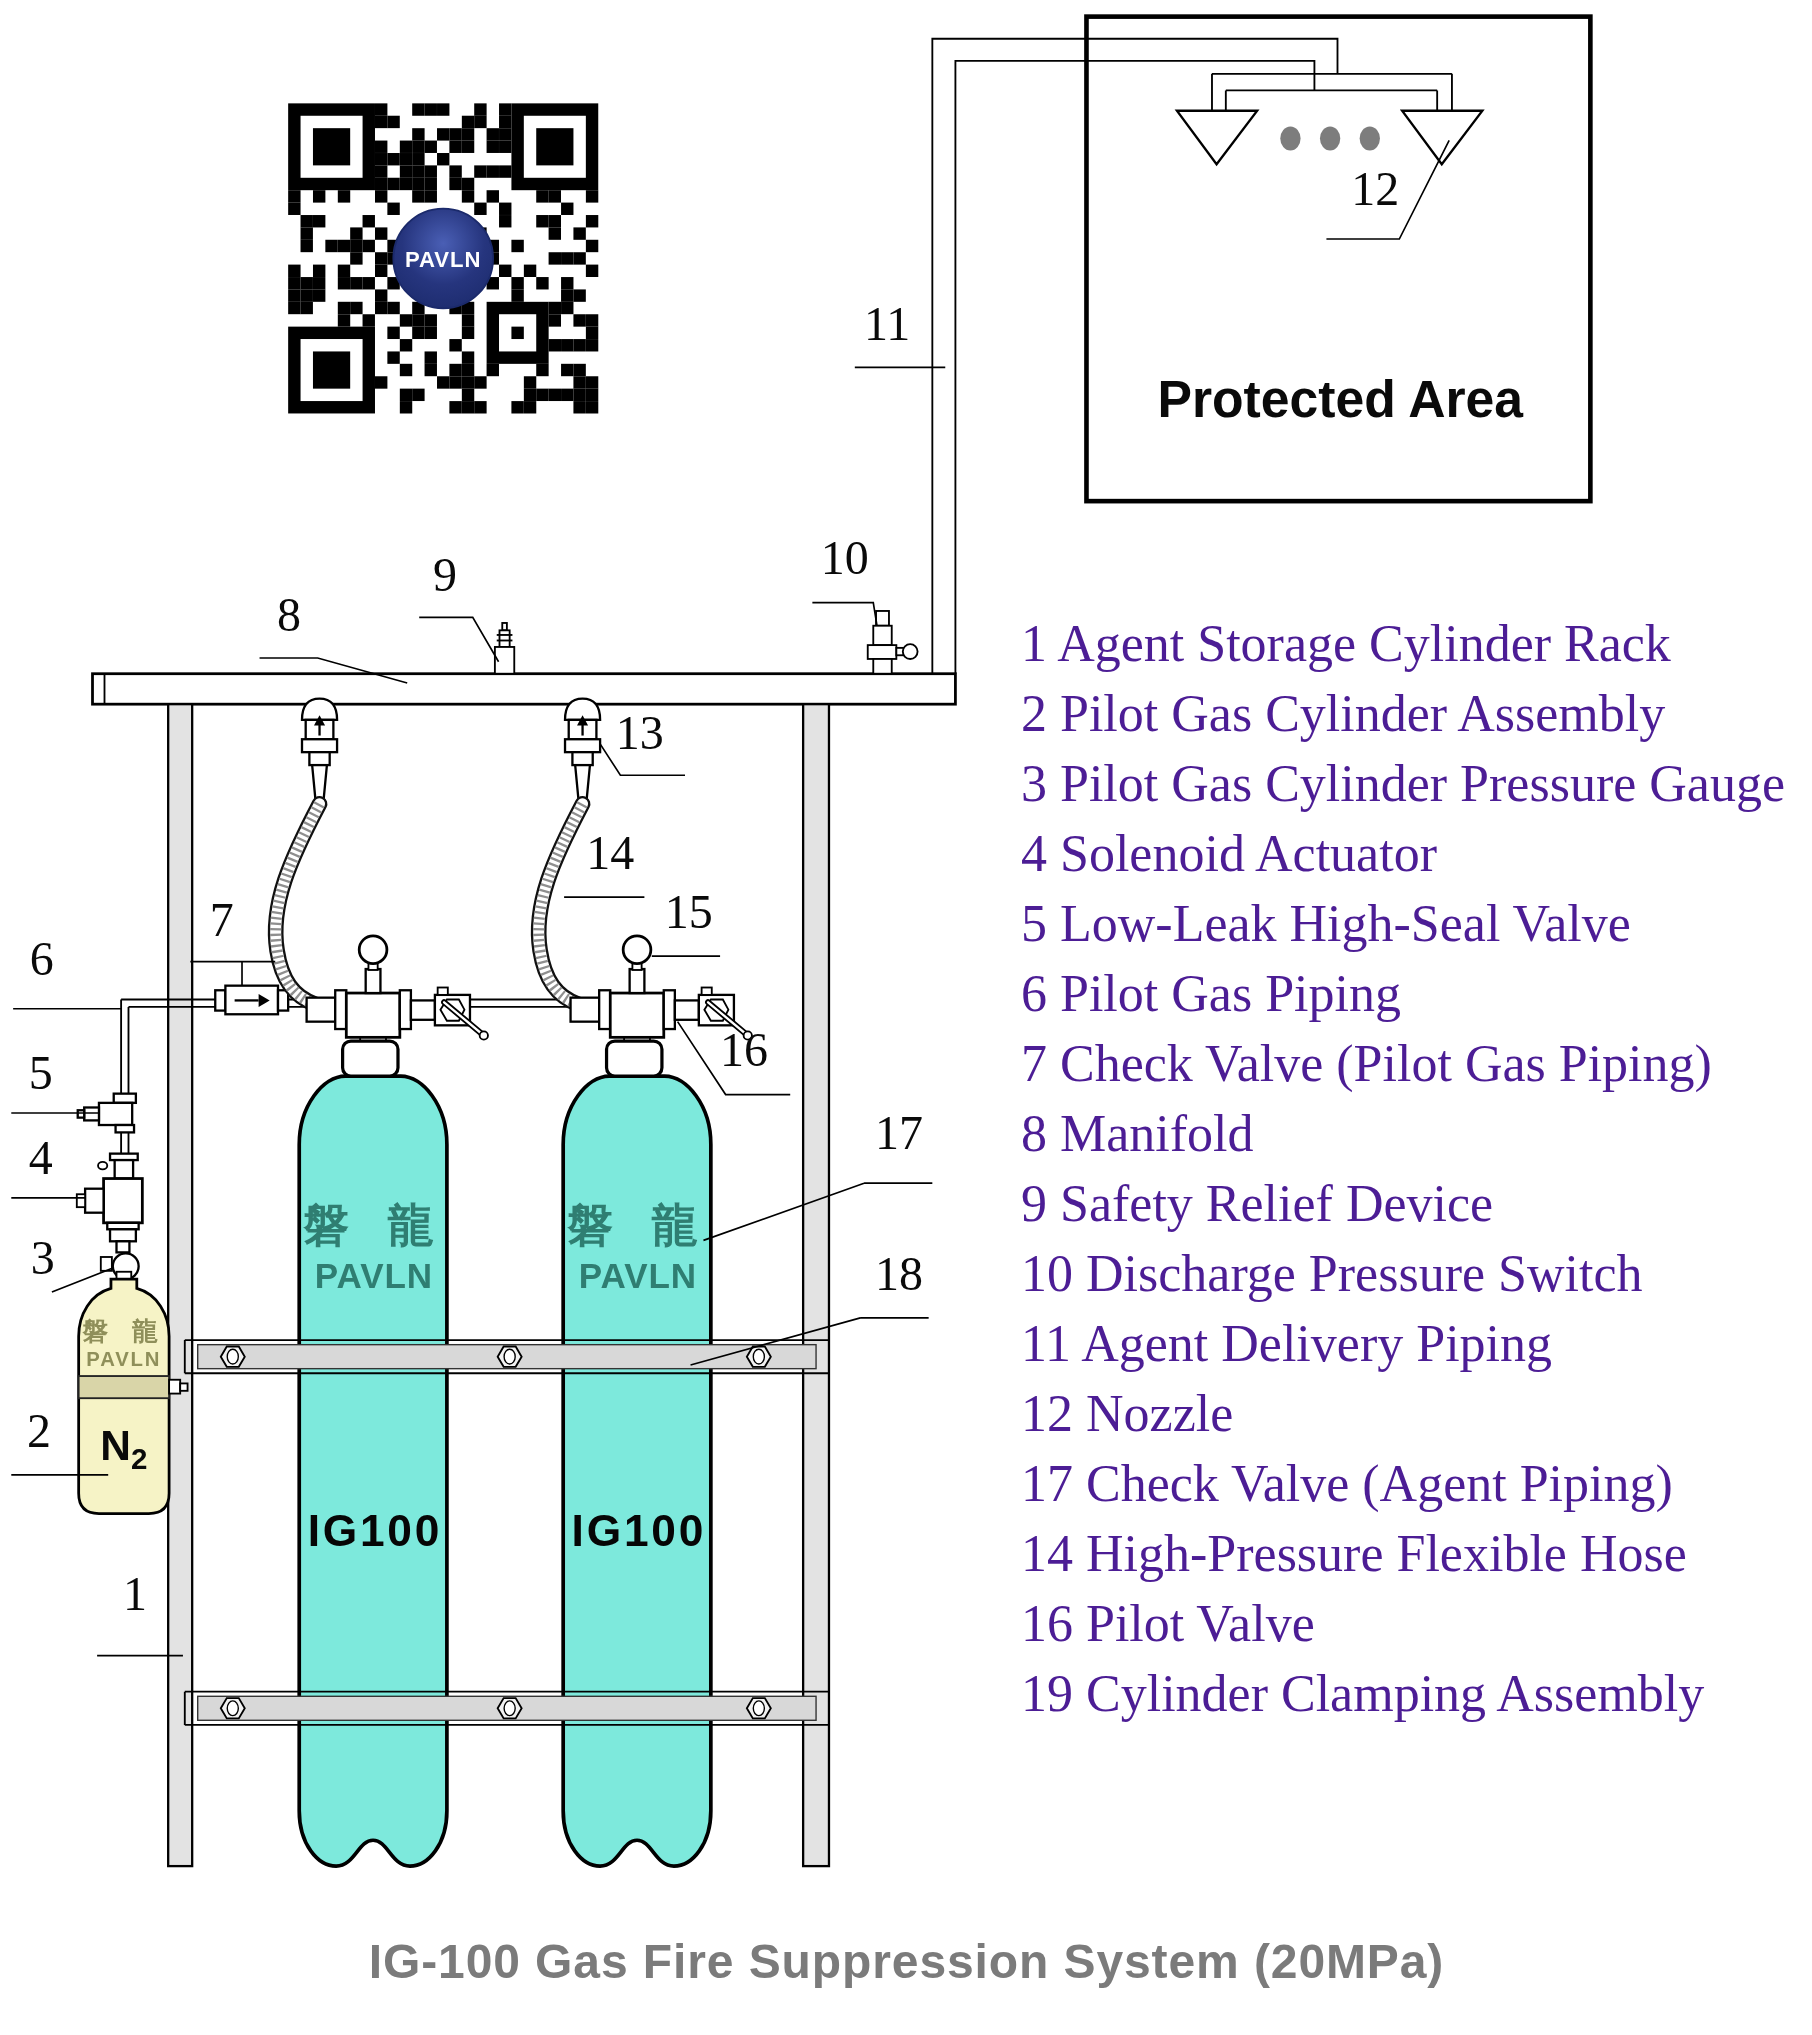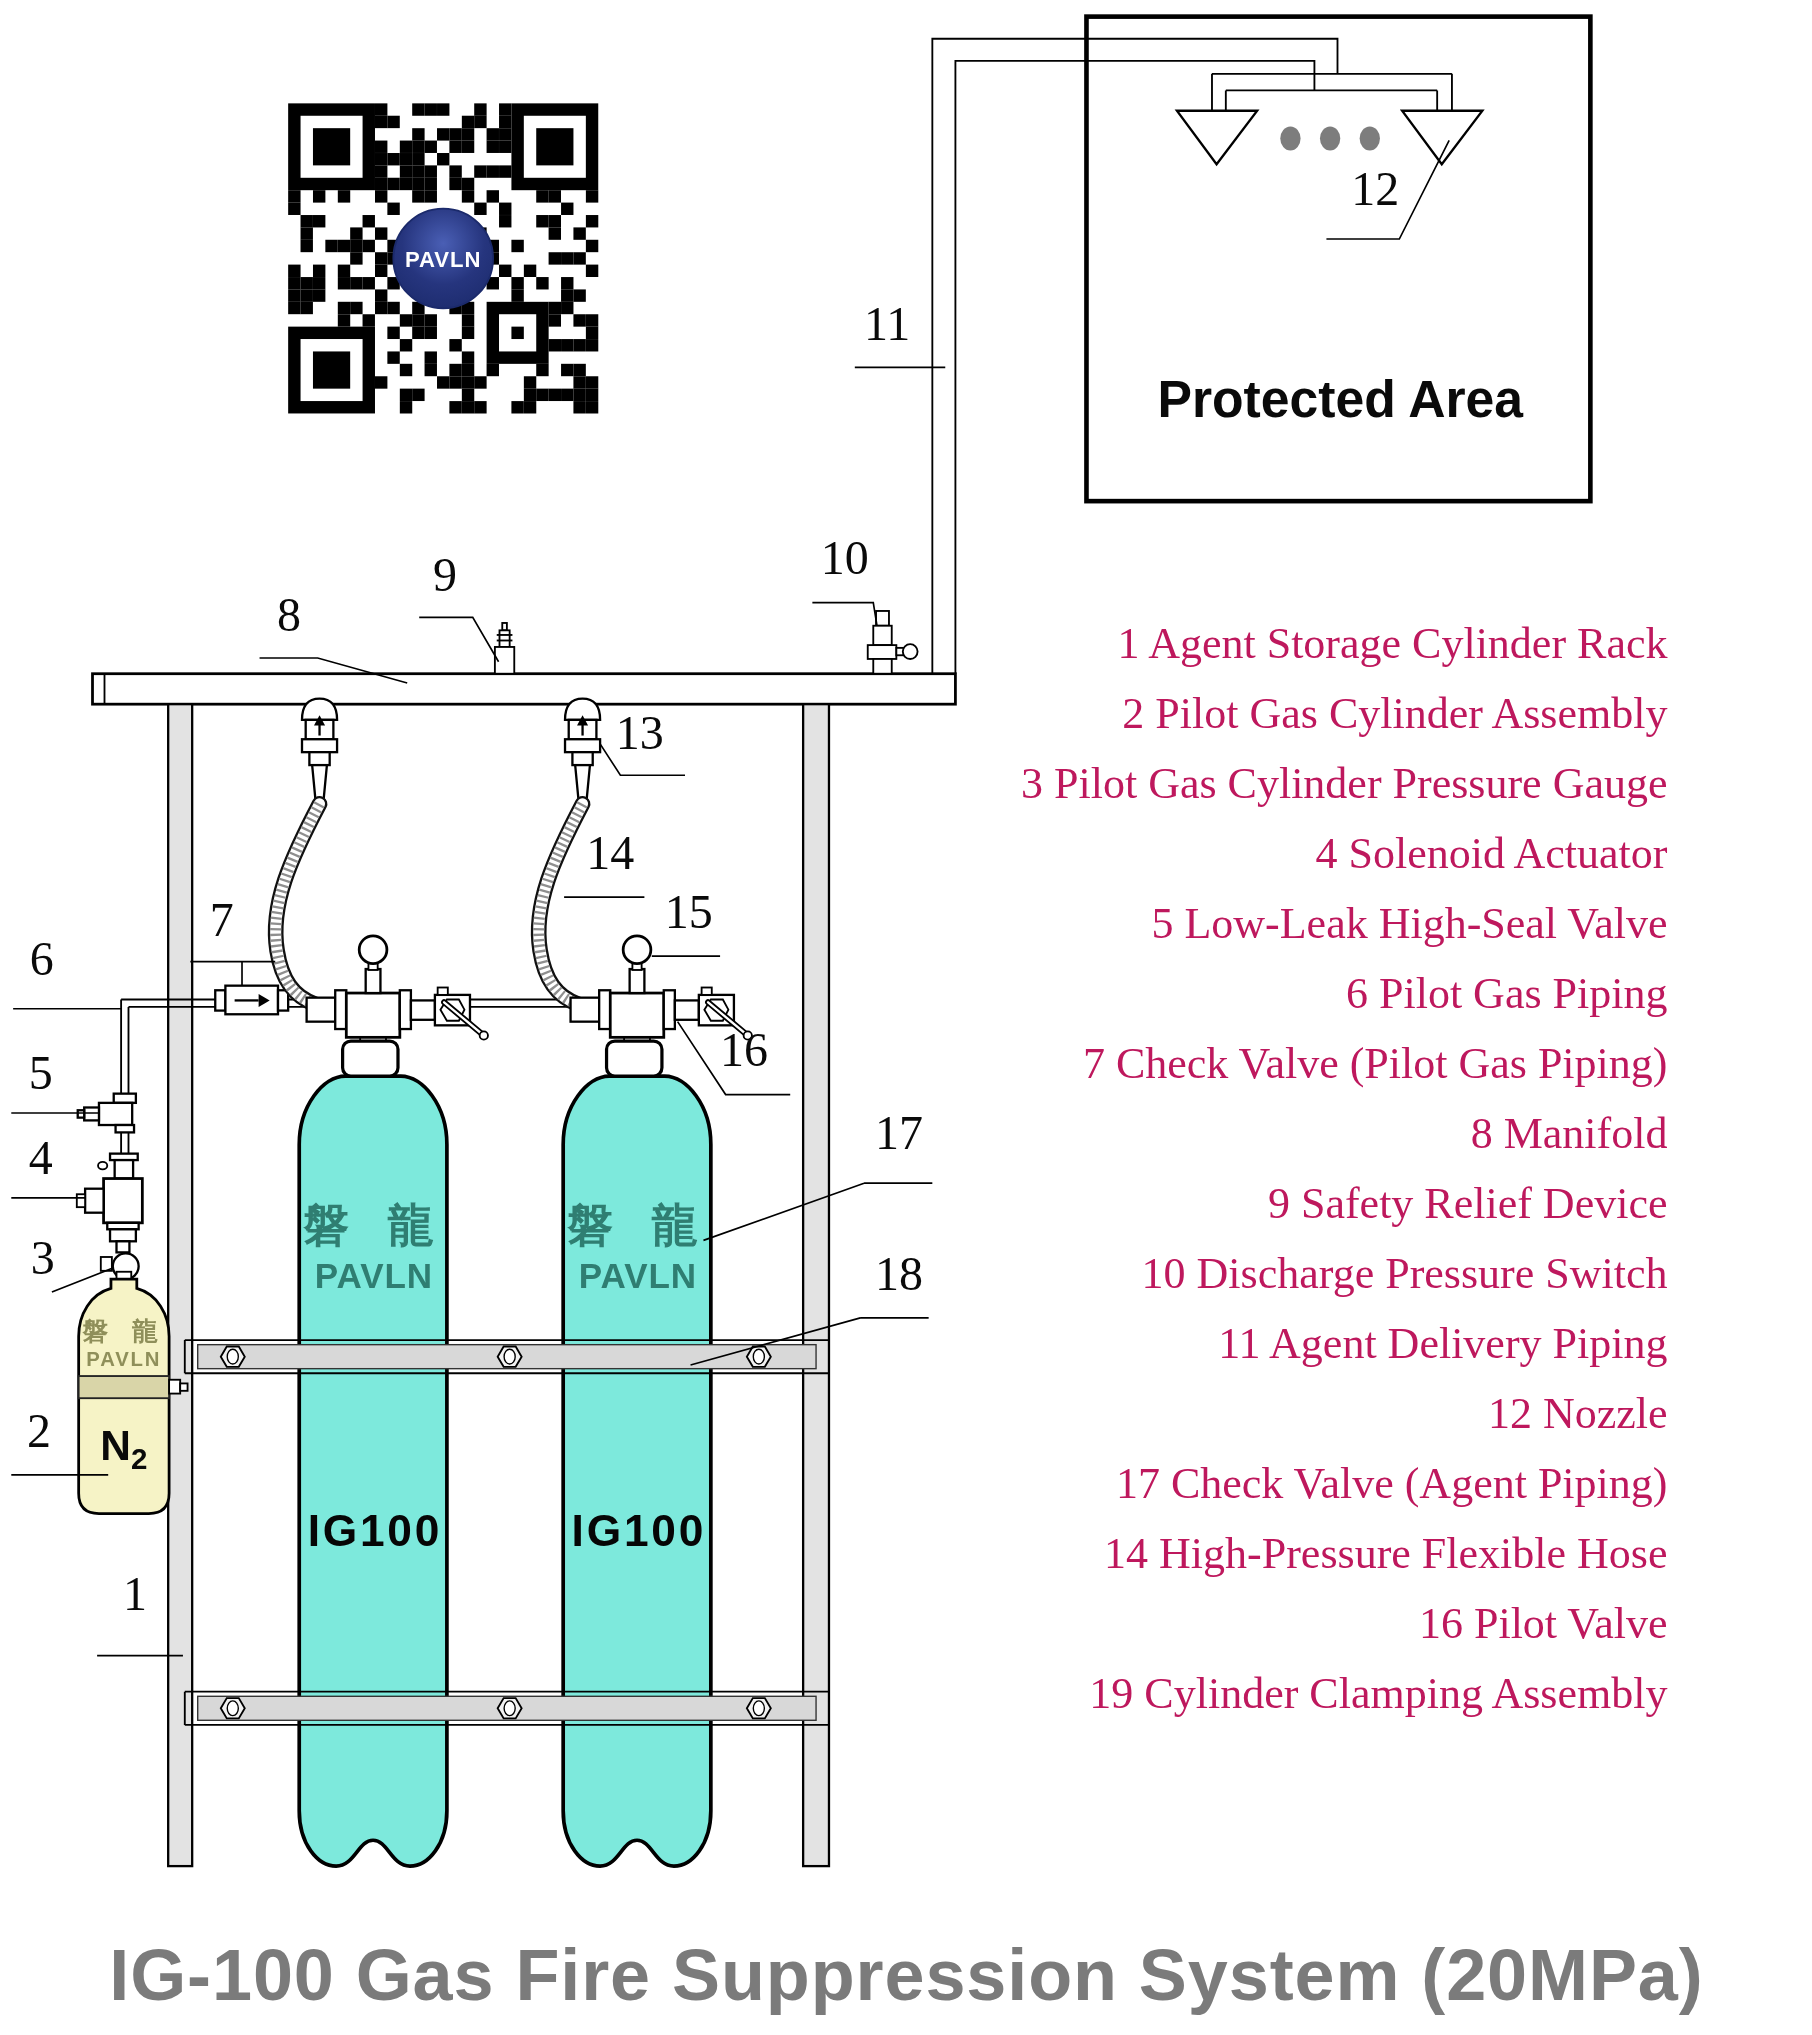--- a/index.html
+++ b/index.html
@@ -1,25 +1,25 @@
 <!DOCTYPE html>
 <html style="font-size:14.8px"><head>
 <meta charset="utf-8">
 <style>
   html,body{margin:0;padding:0;background:#ffffff;}
   #page{position:relative;width:1813px;height:2035px;background:#fff;overflow:hidden;
         font-family:"Liberation Sans","DejaVu Sans",sans-serif;}
   svg text{user-select:none;}
   .legend{position:absolute;left:1021px;top:609px;
           font-family:"Liberation Serif","DejaVu Serif",serif;
-          font-size:44px;color:#be185d;line-height:70px;white-space:nowrap;text-align:right;}
+          font-size:52px;color:#4c1d95;line-height:70px;white-space:nowrap;}
   .legend div{height:70px;}
   .page-title{position:absolute;left:0;top:1934px;width:1813px;text-align:center;
           font-family:"Liberation Sans","DejaVu Sans",sans-serif;
-          font-weight:bold;font-size:72px;letter-spacing:0.9px;color:#7B7B7B;white-space:nowrap;}
+          font-weight:bold;font-size:48px;letter-spacing:0.9px;color:#7B7B7B;white-space:nowrap;}
 </style>
 </head>
 <body>
 
 <div id="page">
 
   <svg id="diagram" width="1813" height="2035" viewBox="0 0 1964 2205" xmlns="http://www.w3.org/2000/svg">
     <defs>
       <radialGradient id="logoGrad" cx="50%" cy="35%" r="75%">
         <stop offset="0%" stop-color="#4a5fb5"></stop>

